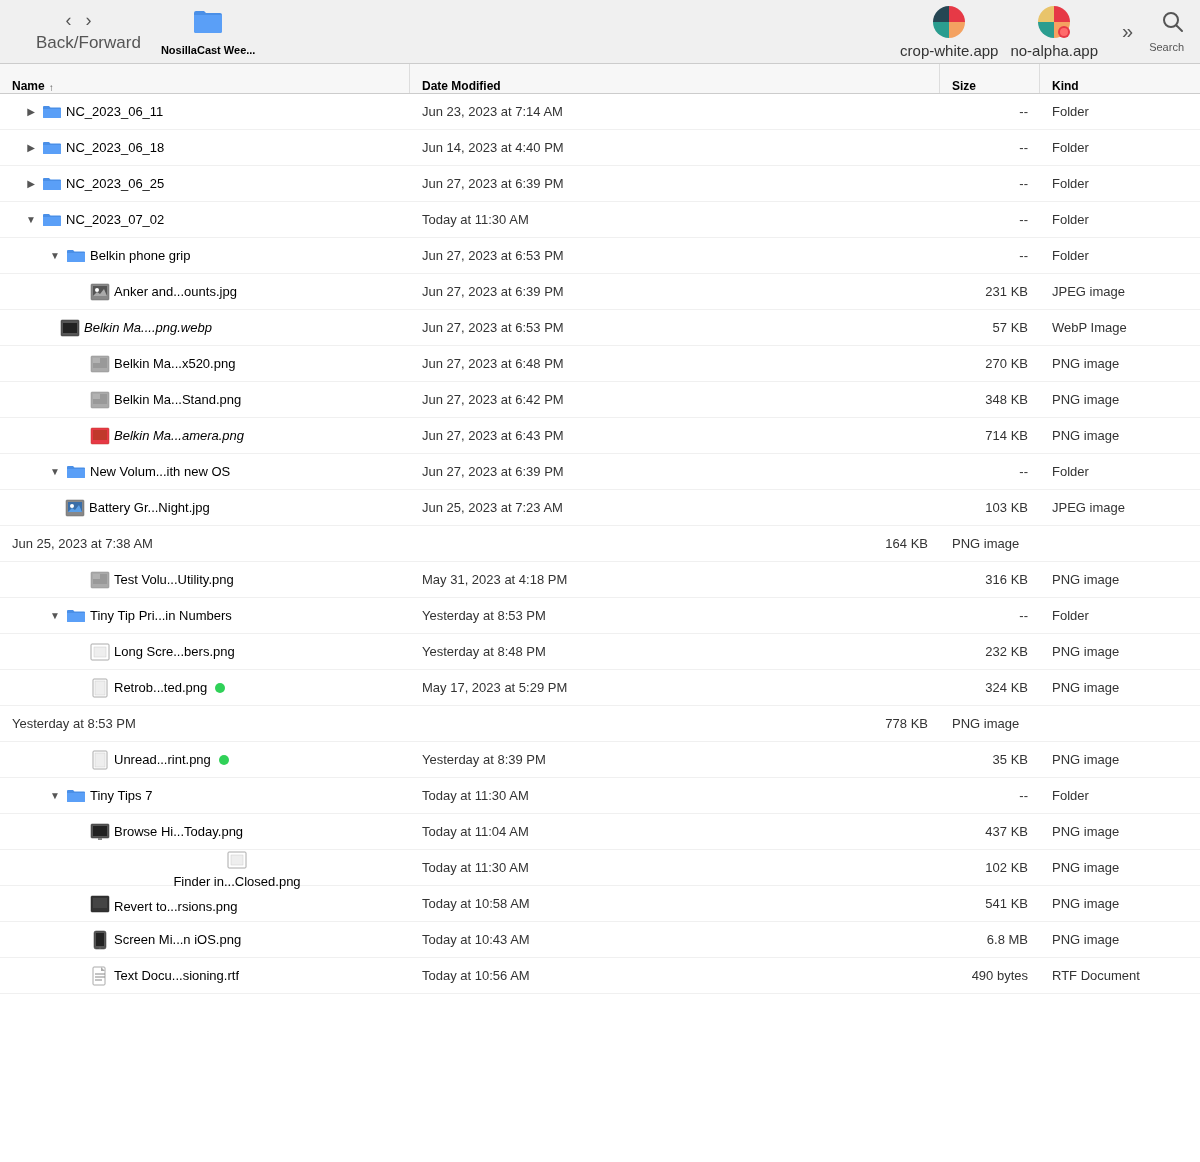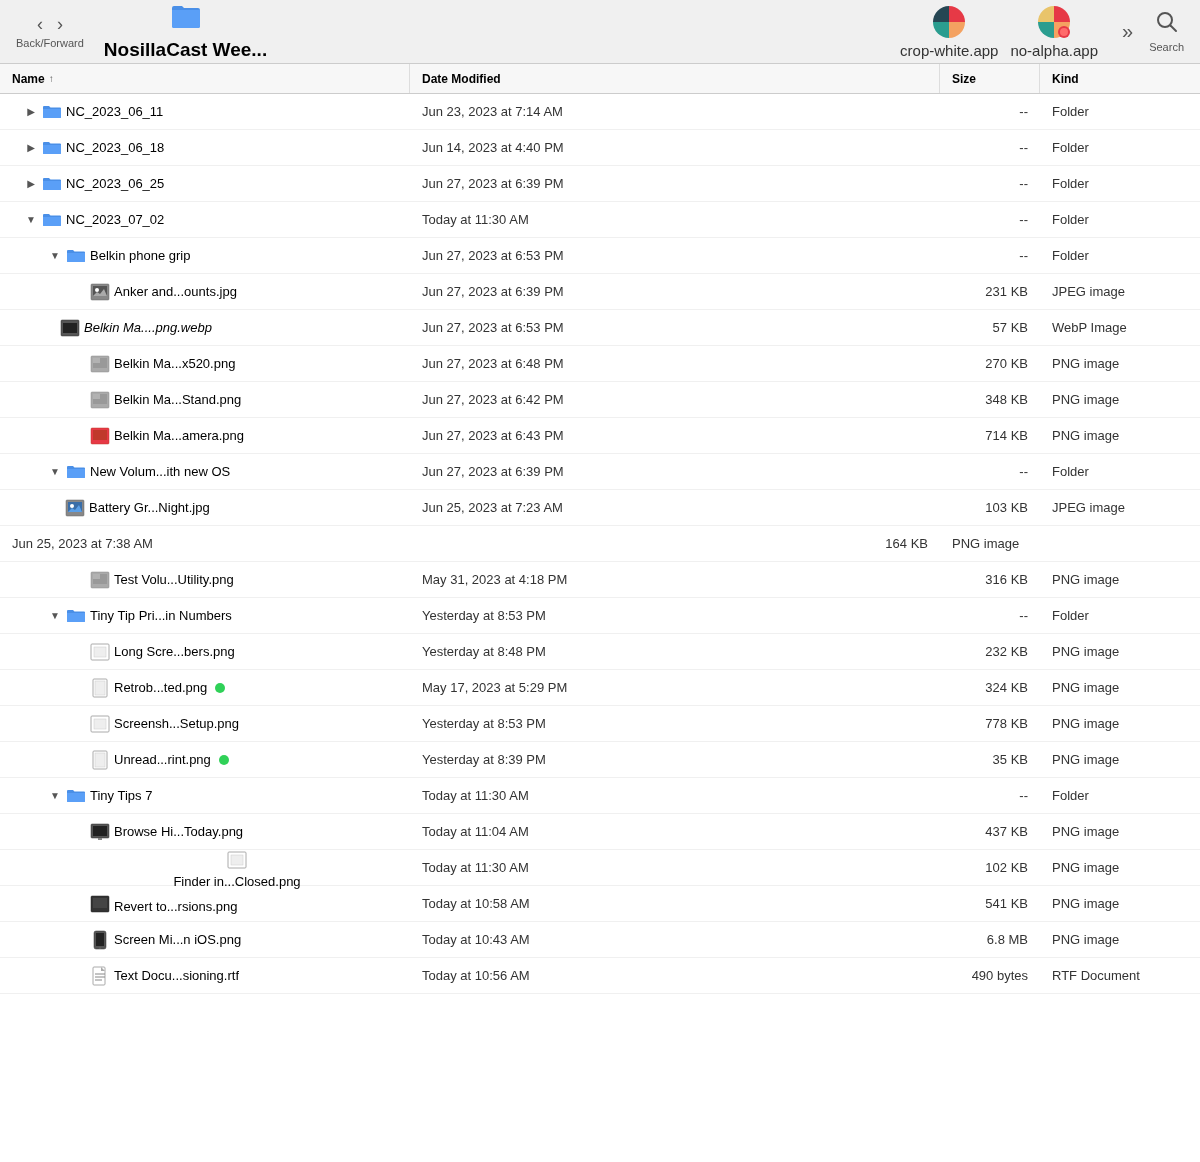--- a/index.html
+++ b/index.html
@@ -33,36 +33,37 @@
     }
     .nav-arrow {
       background: none;
       border: none;
       cursor: pointer;
       font-size: 18px;
       color: #555;
       padding: 0 4px;
     }
     .nav-label {
-      font-size: 11px;
+      font-size: 17px;
       color: #555;
       margin-top: 2px;
+      margin-left: 20px;
     }
     .window-title {
       display: flex;
       flex-direction: column;
       align-items: center;
       margin-left: 8px;
     }
     .window-title-icon {
       font-size: 28px;
       margin-bottom: 2px;
     }
     .window-title-text {
-      font-size: 19px;
+      font-size: 11px;
       font-weight: 700;
       color: #000;
     }
     .toolbar-spacer { flex: 1; }
     .toolbar-app {
       display: flex;
       flex-direction: column;
       align-items: center;
       cursor: pointer;
     }
@@ -83,21 +84,21 @@
       align-items: center;
       cursor: pointer;
     }
     .toolbar-more-icon {
       font-size: 20px;
       color: #555;
     }
     .toolbar-search {
       display: flex;
       flex-direction: column;
-      align-items: center;
+      align-items: flex-end;
       cursor: pointer;
     }
     .toolbar-search-icon {
       font-size: 22px;
       color: #555;
     }
     .toolbar-search-label {
       font-size: 11px;
       color: #555;
       margin-top: 2px;
@@ -111,21 +112,21 @@
       background: #f7f7f7;
       height: 30px;
       align-items: center;
     }
     .col-header {
       padding: 0 12px;
       font-size: 12px;
       font-weight: 600;
       color: #000;
       display: flex;
-      align-items: center;
+      align-items: flex-end;
       gap: 4px;
       border-right: 1px solid #ddd;
       height: 100%;
     }
     .col-header:last-child { border-right: none; }
     .sort-arrow { font-size: 10px; color: #555; }
 
     
     .file-list { }
     .file-row {
@@ -415,21 +416,21 @@
           </svg>
         </span>
       <span class="file-name-text">Belkin Ma...Stand.png</span>
 
     </div>
     <div class="file-date">Jun 27, 2023 at 6:42 PM</div>
     <div class="file-size">348 KB</div>
     <div class="file-kind">PNG image</div>
   </div>
     <div class="file-row">
-    <div class="file-name-cell" style="padding-left: 72px;">
+    <div class="file-name-cell" style="padding-left: 72px; font-style: italic;">
       <div class="expand-spacer"></div>
       <span class="file-icon">
           <svg width="20" height="18" viewBox="0 0 20 18">
             <rect x="1" y="1" width="18" height="16" rx="1" fill="#e63946" stroke="#c0392b" stroke-width="0.5"></rect>
             <rect x="3" y="3" width="14" height="10" fill="#c0392b"></rect>
           </svg>
         </span>
       <span class="file-name-text">Belkin Ma...amera.png</span>
 
     </div>
@@ -535,31 +536,20 @@
           </svg>
         </span>
       <span class="file-name-text">Retrob...ted.png</span>
       <div class="green-dot"></div>
     </div>
     <div class="file-date">May 17, 2023 at 5:29 PM</div>
     <div class="file-size">324 KB</div>
     <div class="file-kind">PNG image</div>
   </div>
     <div class="file-row">
-    <div class="file-name-cell" style="padding-left: 72px;">
-      <div class="expand-spacer"></div>
-      <span class="file-icon">
-          <svg width="20" height="18" viewBox="0 0 20 18">
-            <rect x="1" y="1" width="18" height="16" rx="1" fill="#fff" stroke="#aaa" stroke-width="1"></rect>
-            <rect x="4" y="4" width="12" height="10" fill="#eee" stroke="#ccc" stroke-width="0.5"></rect>
-          </svg>
-        </span>
-      <span class="file-name-text">Screensh...Setup.png</span>
-
-    </div>
     <div class="file-date">Yesterday at 8:53 PM</div>
     <div class="file-size">778 KB</div>
     <div class="file-kind">PNG image</div>
   </div>
     <div class="file-row">
     <div class="file-name-cell" style="padding-left: 72px;">
       <div class="expand-spacer"></div>
       <span class="file-icon">
           <svg width="16" height="20" viewBox="0 0 16 20">
             <rect x="1" y="1" width="14" height="18" rx="1" fill="#fff" stroke="#aaa" stroke-width="1"></rect>

